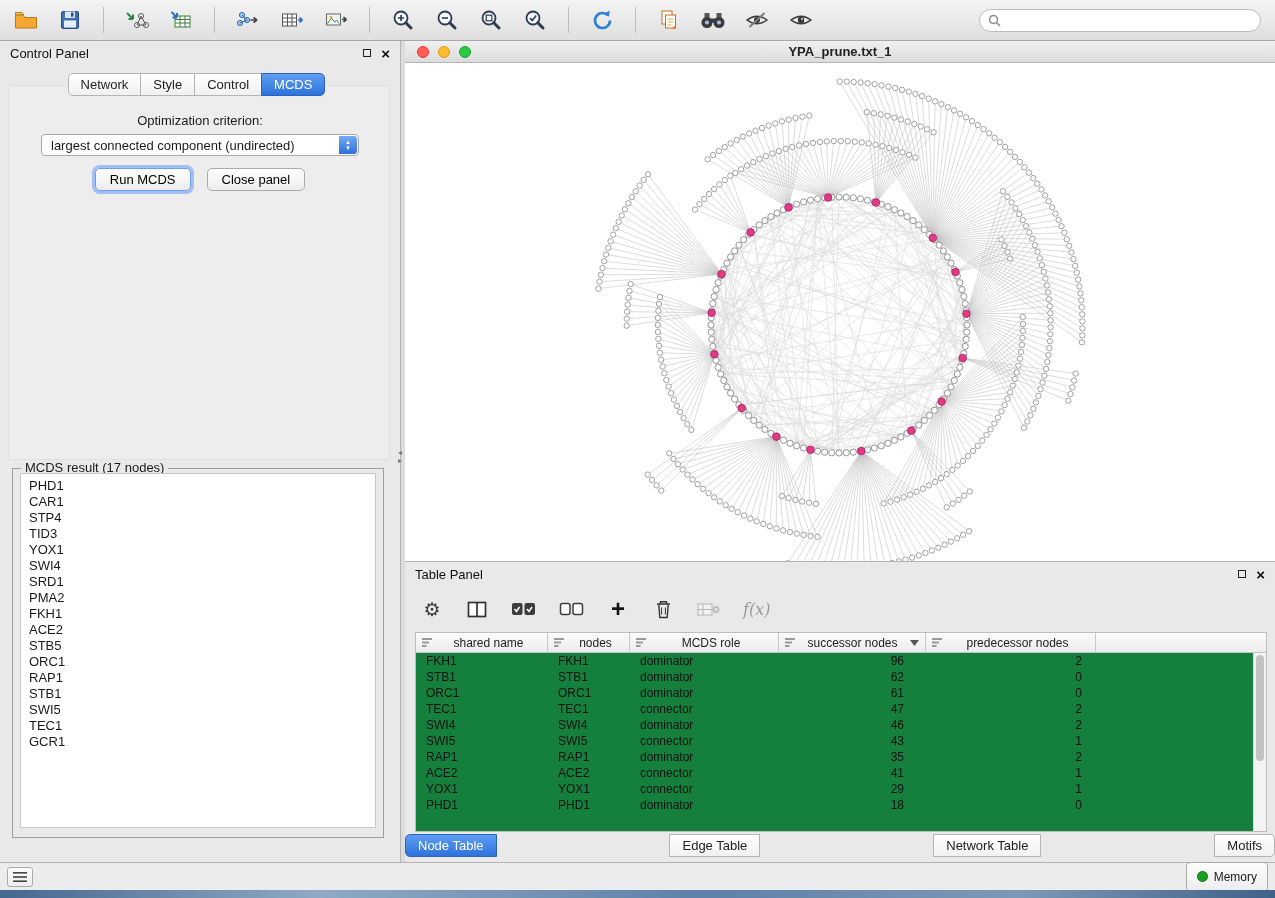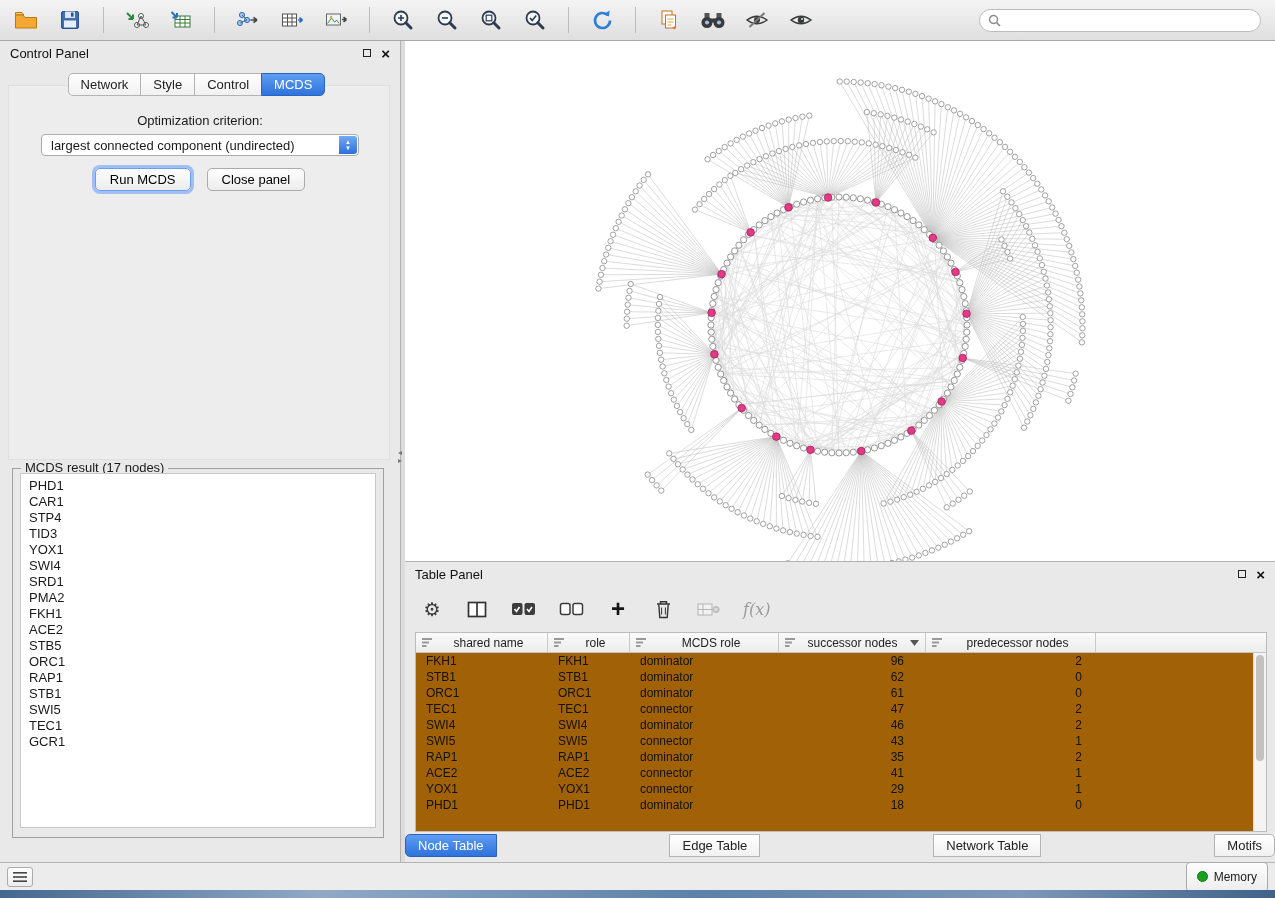--- a/index.html
+++ b/index.html
@@ -66,21 +66,21 @@
   .net-view { position:absolute; top:22px; left:0; right:0; bottom:0; background:#fff; overflow:hidden; }
   .net-view svg { width:100%; height:100%; display:block; }
 
   
   #table-panel { position:absolute; left:405px; top:561px; right:0; bottom:36px;
     background:#e9e9e9; border-top:1px solid #b3b3b3; }
   .tbl-toolbar { position:absolute; top:28px; left:16px; height:38px; display:flex; align-items:center; gap:23px; }
   .tt-btn { border:none; background:transparent; display:flex; align-items:center; justify-content:center; cursor:pointer; min-width:22px; }
   .tt-btn.disabled { cursor:default; }
   .fx { font-family:"DejaVu Serif", serif; font-style:italic; font-size:16px; color:#9a9a9a; }
-  .tbl-wrap { position:absolute; left:10px; right:8px; top:70px; bottom:30px; background:#a16207; border:1px solid #bcbcbc; overflow:hidden; }
+  .tbl-wrap { position:absolute; left:10px; right:8px; top:70px; bottom:30px; background:#15803d; border:1px solid #bcbcbc; overflow:hidden; }
   .tbl-header { display:flex; height:20px; }
   .th { border-right:1px solid #c9c9c9; border-bottom:1px solid #c4c4c4; display:flex; align-items:center; gap:4px;
     padding:0 6px; font-size:12px; color:#222; background:linear-gradient(#fbfbfb,#ececec); height:20px;
     overflow:hidden; white-space:nowrap; flex:none; }
   .th .lbl { flex:1; text-align:center; }
   .th.fill { flex:1; border-right:none; }
   .tbl-row { display:flex; height:16px; }
   .td { font-size:12px; height:16px; line-height:16px; padding:0 10px; color:#111; overflow:hidden; white-space:nowrap; flex:none; }
   .td.num { text-align:right; padding-right:22px; }
   .td.num2 { padding-right:14px; }
@@ -291,20 +291,28 @@
           <div class="list-item">GCR1</div>
         </div>
     </div>
   </div>
 
   <div class="v-splitter">
     <div class="arrows">◂<br>▸</div>
   </div>
 
   <div id="network-window">
+    <div class="net-titlebar">
+      <span class="traffic">
+        <span class="tl red"></span>
+        <span class="tl yellow"></span>
+        <span class="tl green"></span>
+      </span>
+      <span class="net-title">YPA_prune.txt_1</span>
+    </div>
     <div class="net-view">
       <svg id="net-svg" viewBox="0 0 870 498" preserveAspectRatio="xMidYMid meet">
           <g stroke="#cfcfcf" stroke-width="0.6" opacity="0.75">
             <line x1="412.6" y1="388.2" x2="557.0" y2="297.4"></line>
             <line x1="412.6" y1="135.8" x2="561.8" y2="254.8"></line>
             <line x1="343.5" y1="171.5" x2="552.3" y2="213.0"></line>
             <line x1="558.8" y1="290.5" x2="398.6" y2="385.0"></line>
             <line x1="306.2" y1="254.8" x2="489.5" y2="146.7"></line>
             <line x1="365.9" y1="153.6" x2="391.7" y2="382.8"></line>
             <line x1="348.7" y1="357.4" x2="318.7" y2="317.5"></line>
@@ -1372,21 +1380,21 @@
               <rect y="7" width="4.5" height="2" fill="#9a9a9a"></rect>
             </svg>
             <span class="lbl">shared name</span>
           </div>
           <div class="th" style="width: 82px;">
             <svg class="sort-ic" width="10" height="9" viewBox="0 0 10 9">
               <rect width="10" height="2" fill="#9a9a9a"></rect>
               <rect y="3.5" width="7" height="2" fill="#9a9a9a"></rect>
               <rect y="7" width="4.5" height="2" fill="#9a9a9a"></rect>
             </svg>
-            <span class="lbl">role</span>
+            <span class="lbl">nodes</span>
           </div>
           <div class="th" style="width: 149px;">
             <svg class="sort-ic" width="10" height="9" viewBox="0 0 10 9">
               <rect width="10" height="2" fill="#9a9a9a"></rect>
               <rect y="3.5" width="7" height="2" fill="#9a9a9a"></rect>
               <rect y="7" width="4.5" height="2" fill="#9a9a9a"></rect>
             </svg>
             <span class="lbl">MCDS role</span>
           </div>
           <div class="th" style="width: 147px;">

